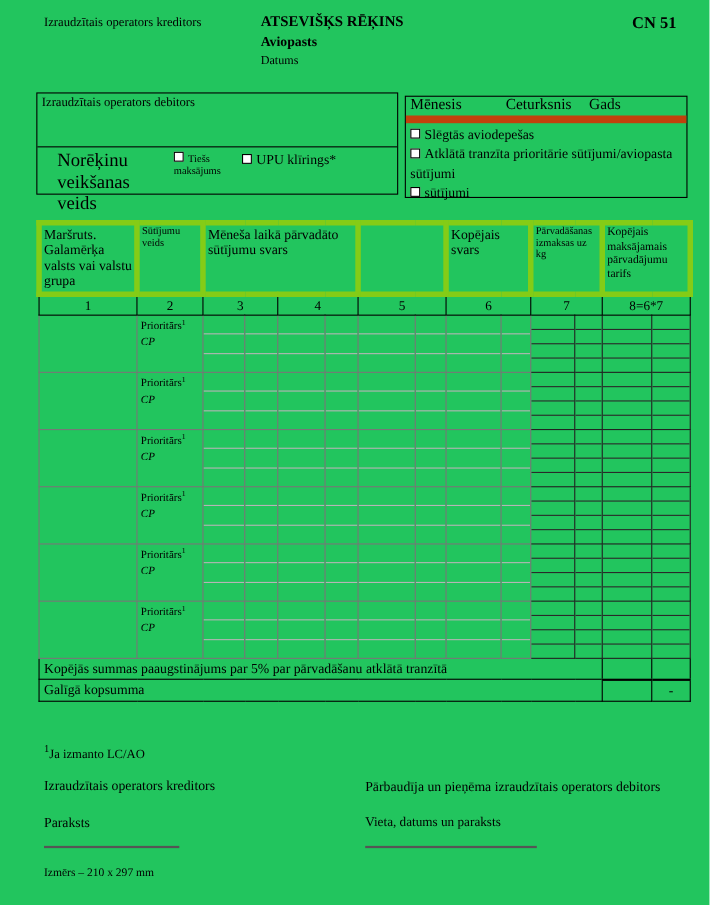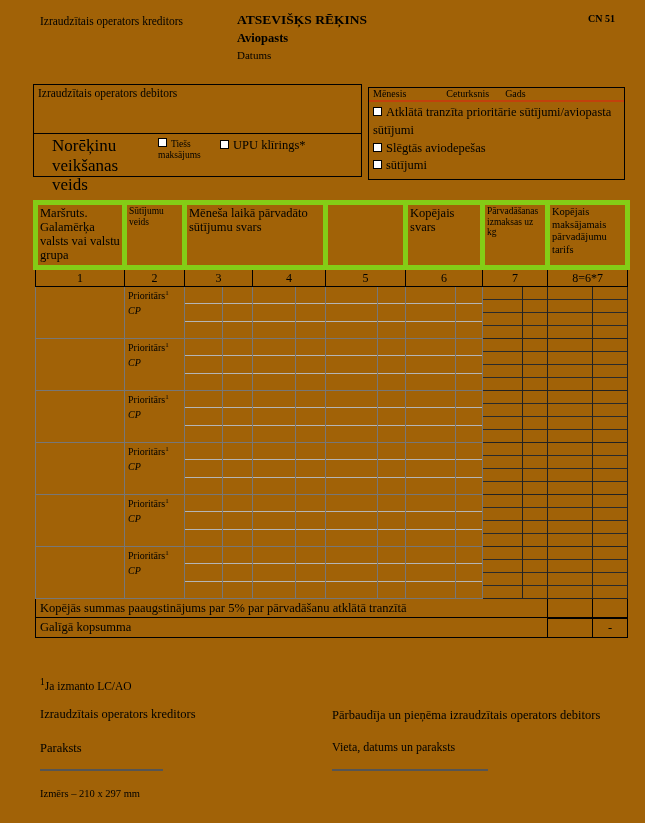--- a/index.html
+++ b/index.html
@@ -1,47 +1,47 @@
 <!DOCTYPE html>
 <html><head>
 <meta charset="utf-8">
 <style>
   html,body { margin:0; padding:0; background:#fff; }
   .page {
-    position:relative; width:645px; height:823px; background:#a16207;
+    position:relative; width:645px; height:823px; background:#22c55e;
     font-family:"Liberation Serif","DejaVu Serif",serif; color:#000;
     overflow:hidden;
   }
   .abs { position:absolute; }
 
   
   .hdr-left  { left:40px; top:15px; font-size:11.5px; }
   .title-block { left:237px; top:12px; }
   .title-block .t1 { font-size:13.5px; font-weight:bold;font-family:Liberation Serif, serif; }
   .title-block .t2 { font-size:12.5px; font-weight:bold; margin-top:3px; }
   .title-block .t3 { font-size:11px; margin-top:3px; }
-  .form-code { left:520px; top:13px; width:95px; text-align:right; font-size:10px; font-weight:bold; }
+  .form-code { left:520px; top:13px; width:95px; text-align:right; font-size:15px; font-weight:bold; }
 
   
   .cbx { display:inline-block; width:7px; height:7px; border:1px solid #000;
          margin-right:4px; vertical-align:baseline; background:#fff; }
 
   
   .debtor-box { left:33px; top:84px; width:329px; height:93px; border:1px solid #000; box-sizing:border-box; }
   .debtor-label { padding:2px 4px; font-size:11.5px; height:48px; box-sizing:border-box; }
   .pay-row { border-top:1px solid #000; display:flex; }
   .pay-label { width:104px; font-size:17px; line-height:1.15; padding:2px 2px 0 3px;margin-left:15px; }
   .pay-opt1 { width:62px; font-size:9.5px; line-height:1.2; padding-top:4px; }
   .pay-opt1 .optxt { display:inline; }
   .pay-opt1 .wrapbox { width:46px; overflow-wrap:break-word; }
   .pay-opt2 { font-size:12.5px; padding-top:4px; }
 
   
   .period-box { left:368px; top:87px; width:257px; height:93px; border:1px solid #000; box-sizing:border-box; }
-  .period-head { border-bottom:2px solid #c2410c; font-size:10px; padding:0 4px 1px 4px; }
+  .period-head { border-bottom:7px solid #c2410c; font-size:14px; padding:0 4px 1px 4px; }
   .period-head .ql { margin-left:40px; }
   .period-head .yl { margin-left:16px; }
   .period-opts { padding:2px 4px 0 4px; font-size:12.5px; line-height:1.42; }
   .period-opts .opt { overflow-wrap:normal; }
 
   
   .t { position:absolute; left:33px; top:200px; width:592px;
        border-collapse:collapse; table-layout:fixed; border:1.5px solid #000; }
   .t td { vertical-align:top; overflow:hidden; box-sizing:border-box; }
   .hdr td { border:5px solid #84cc16; height:65px; padding:1px 2px; line-height:1.12; font-size:12.5px; }
@@ -105,24 +105,24 @@
       </div>
     </div>
   </div>
 
   <div class="abs period-box">
     <div class="period-head">
       <span>Mēnesis</span><span class="ql">Ceturksnis</span><span class="yl">Gads</span>
     </div>
     <div class="period-opts">
       <div class="opt">
-        <span class="cbx"></span><span>Atklātā tranzīta prioritārie sūtījumi/aviopasta sūtījumi</span>
+        <span class="cbx"></span><span>Slēgtās aviodepešas</span>
       </div>
       <div class="opt">
-        <span class="cbx"></span><span>Slēgtās aviodepešas</span>
+        <span class="cbx"></span><span>Atklātā tranzīta prioritārie sūtījumi/aviopasta sūtījumi</span>
       </div>
       <div class="opt">
         <span class="cbx"></span><span>sūtījumi</span>
       </div>
     </div>
   </div>
 
   <table class="t">
     <colgroup>
       <col style="width:89px">

